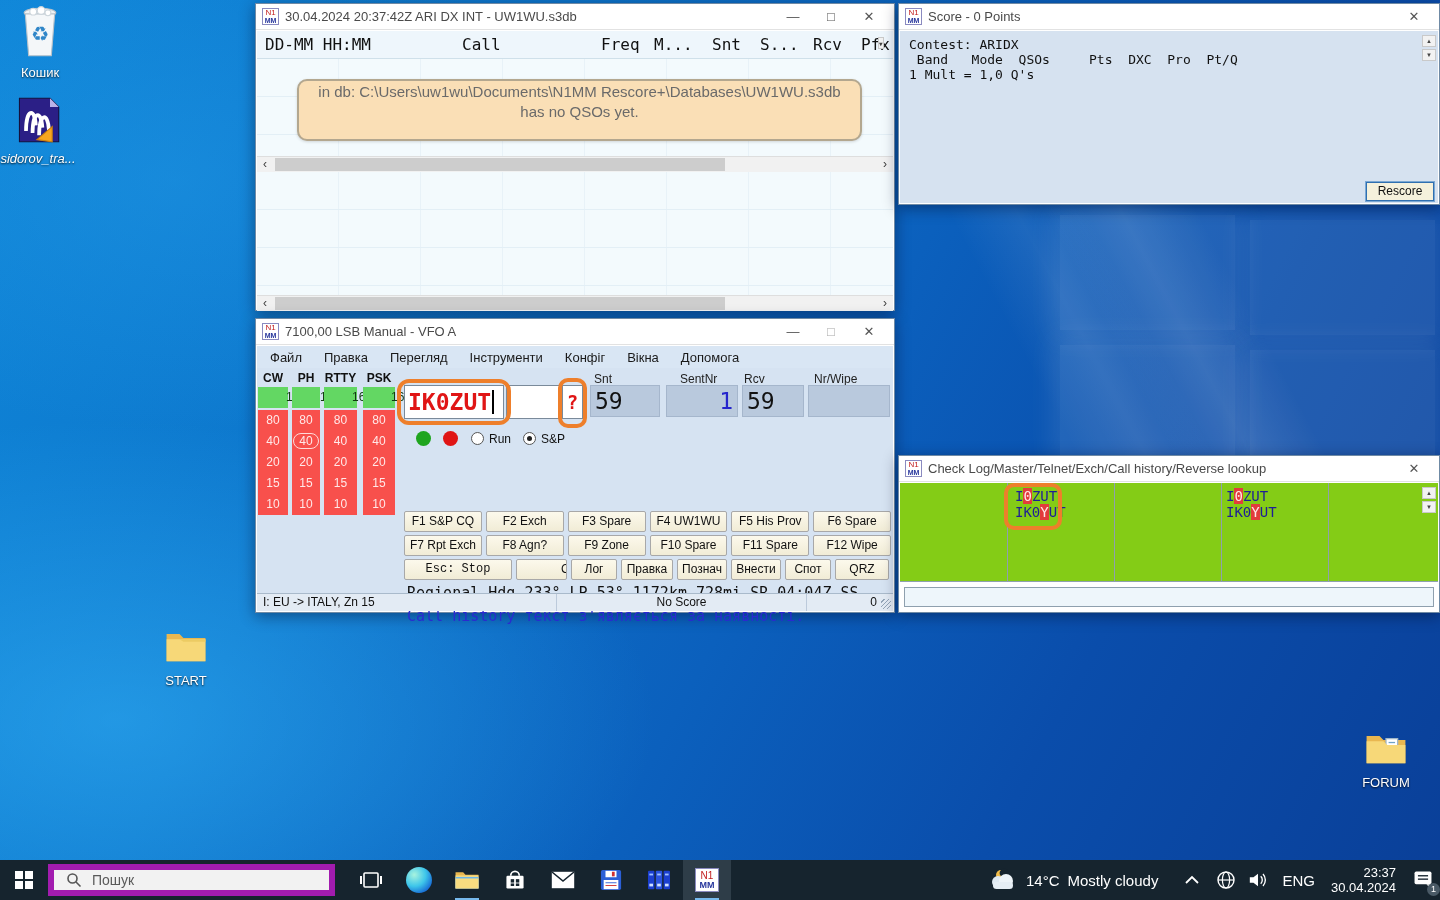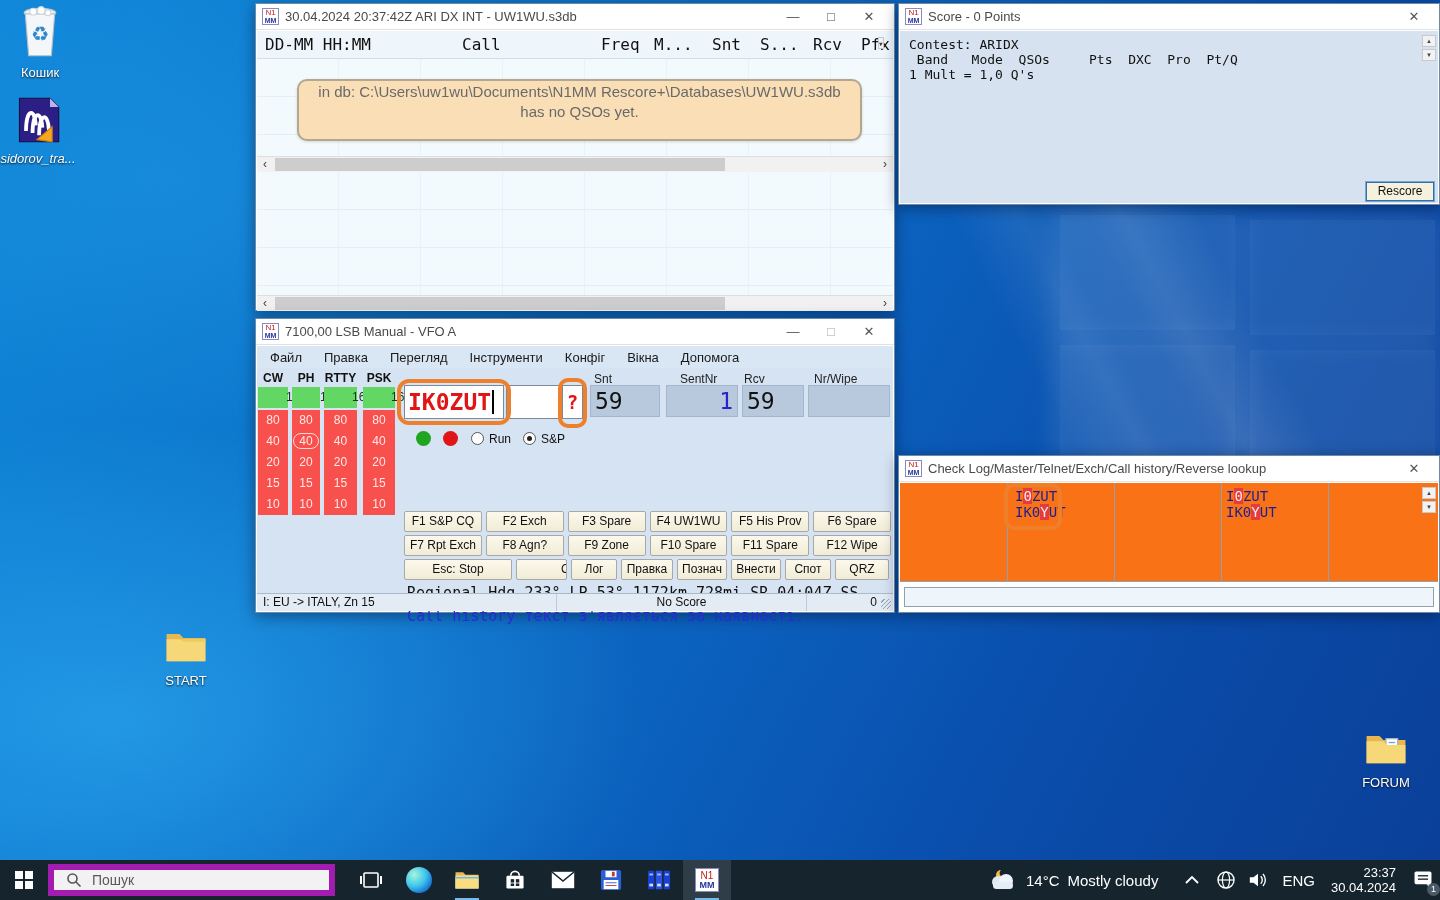--- a/index.html
+++ b/index.html
@@ -82,21 +82,21 @@
   .actrow { position:absolute; left:147px; top:191px; display:flex; gap:4px; }
   .info1 { position:absolute; left:150px; top:216px; font-family:"DejaVu Sans Mono",monospace; font-size:15px; color:#111; }
   .info2 { position:absolute; left:150px; top:239px; font-family:"DejaVu Sans Mono",monospace; font-size:15px; color:#2a2ad0; }
   .statusbar { position:absolute; left:1px; right:1px; bottom:1px; height:18px; background:#e3ebf4;
     border-top:1px solid #a9bacb; display:flex; font-size:12px; color:#111; }
   .statusbar .cell { border-right:1px solid #bccadb; padding:1px 6px 0; }
   .grip { position:absolute; right:2px; bottom:2px; width:10px; height:10px;
     background:repeating-linear-gradient(135deg, transparent 0 2px, #93a5b8 2px 3px); }
 
   
-  .check-body { position:absolute; left:1px; right:1px; top:27px; height:98px; background:#f97316; }
+  .check-body { position:absolute; left:1px; right:1px; top:27px; height:98px; background:#84cc16; }
   .vline { position:absolute; top:0; bottom:0; width:1px; background:#8fa0ae; }
   .chk-entry { position:absolute; font-family:"DejaVu Sans Mono",monospace; font-size:14px; line-height:16px; color:#1e1e96; white-space:pre; }
   .chk-entry .hl { background:#e23c3c; color:#ffe9e9; }
   .check-bottom { position:absolute; left:5px; right:5px; top:131px; height:20px; background:#eef6fb; border:1px solid #8fa0ae; }
   .check-divider { position:absolute; left:1px; right:1px; top:125px; height:1px; background:#8fa0ae; }
 
   
   .dicon { position:absolute; width:76px; text-align:center; }
   .dicon .lbl { margin-top:3px; font-size:13px; color:#fff; text-shadow:0 1px 2px rgba(0,0,0,.85); }
 
@@ -336,21 +336,21 @@
         <div class="btn">F6 Spare</div>
         <div class="btn">F7 Rpt Exch</div>
         <div class="btn">F8 Agn?</div>
         <div class="btn">F9 Zone</div>
         <div class="btn">F10 Spare</div>
         <div class="btn">F11 Spare</div>
         <div class="btn">F12 Wipe</div>
       </div>
 
       <div class="actrow">
-        <div class="btn" style="width:108px;">Esc: Stop</div>
+        <div class="btn" style="width:108px;font-family:Liberation Mono, monospace;">Esc: Stop</div>
         <div class="btn" style="width:51px;padding-left:44px;">Стерти</div>
         <div class="btn" style="width:46px;">Лог</div>
         <div class="btn" style="width:52px;">Правка</div>
         <div class="btn" style="width:50px;">Познач</div>
         <div class="btn" style="width:50px;">Внести</div>
         <div class="btn" style="width:46px;">Спот</div>
         <div class="btn" style="width:54px;">QRZ</div>
       </div>
 
       <div class="info1">Regional Hdg 233° LP 53° 1172km 728mi SR 04:04Z SS</div>

